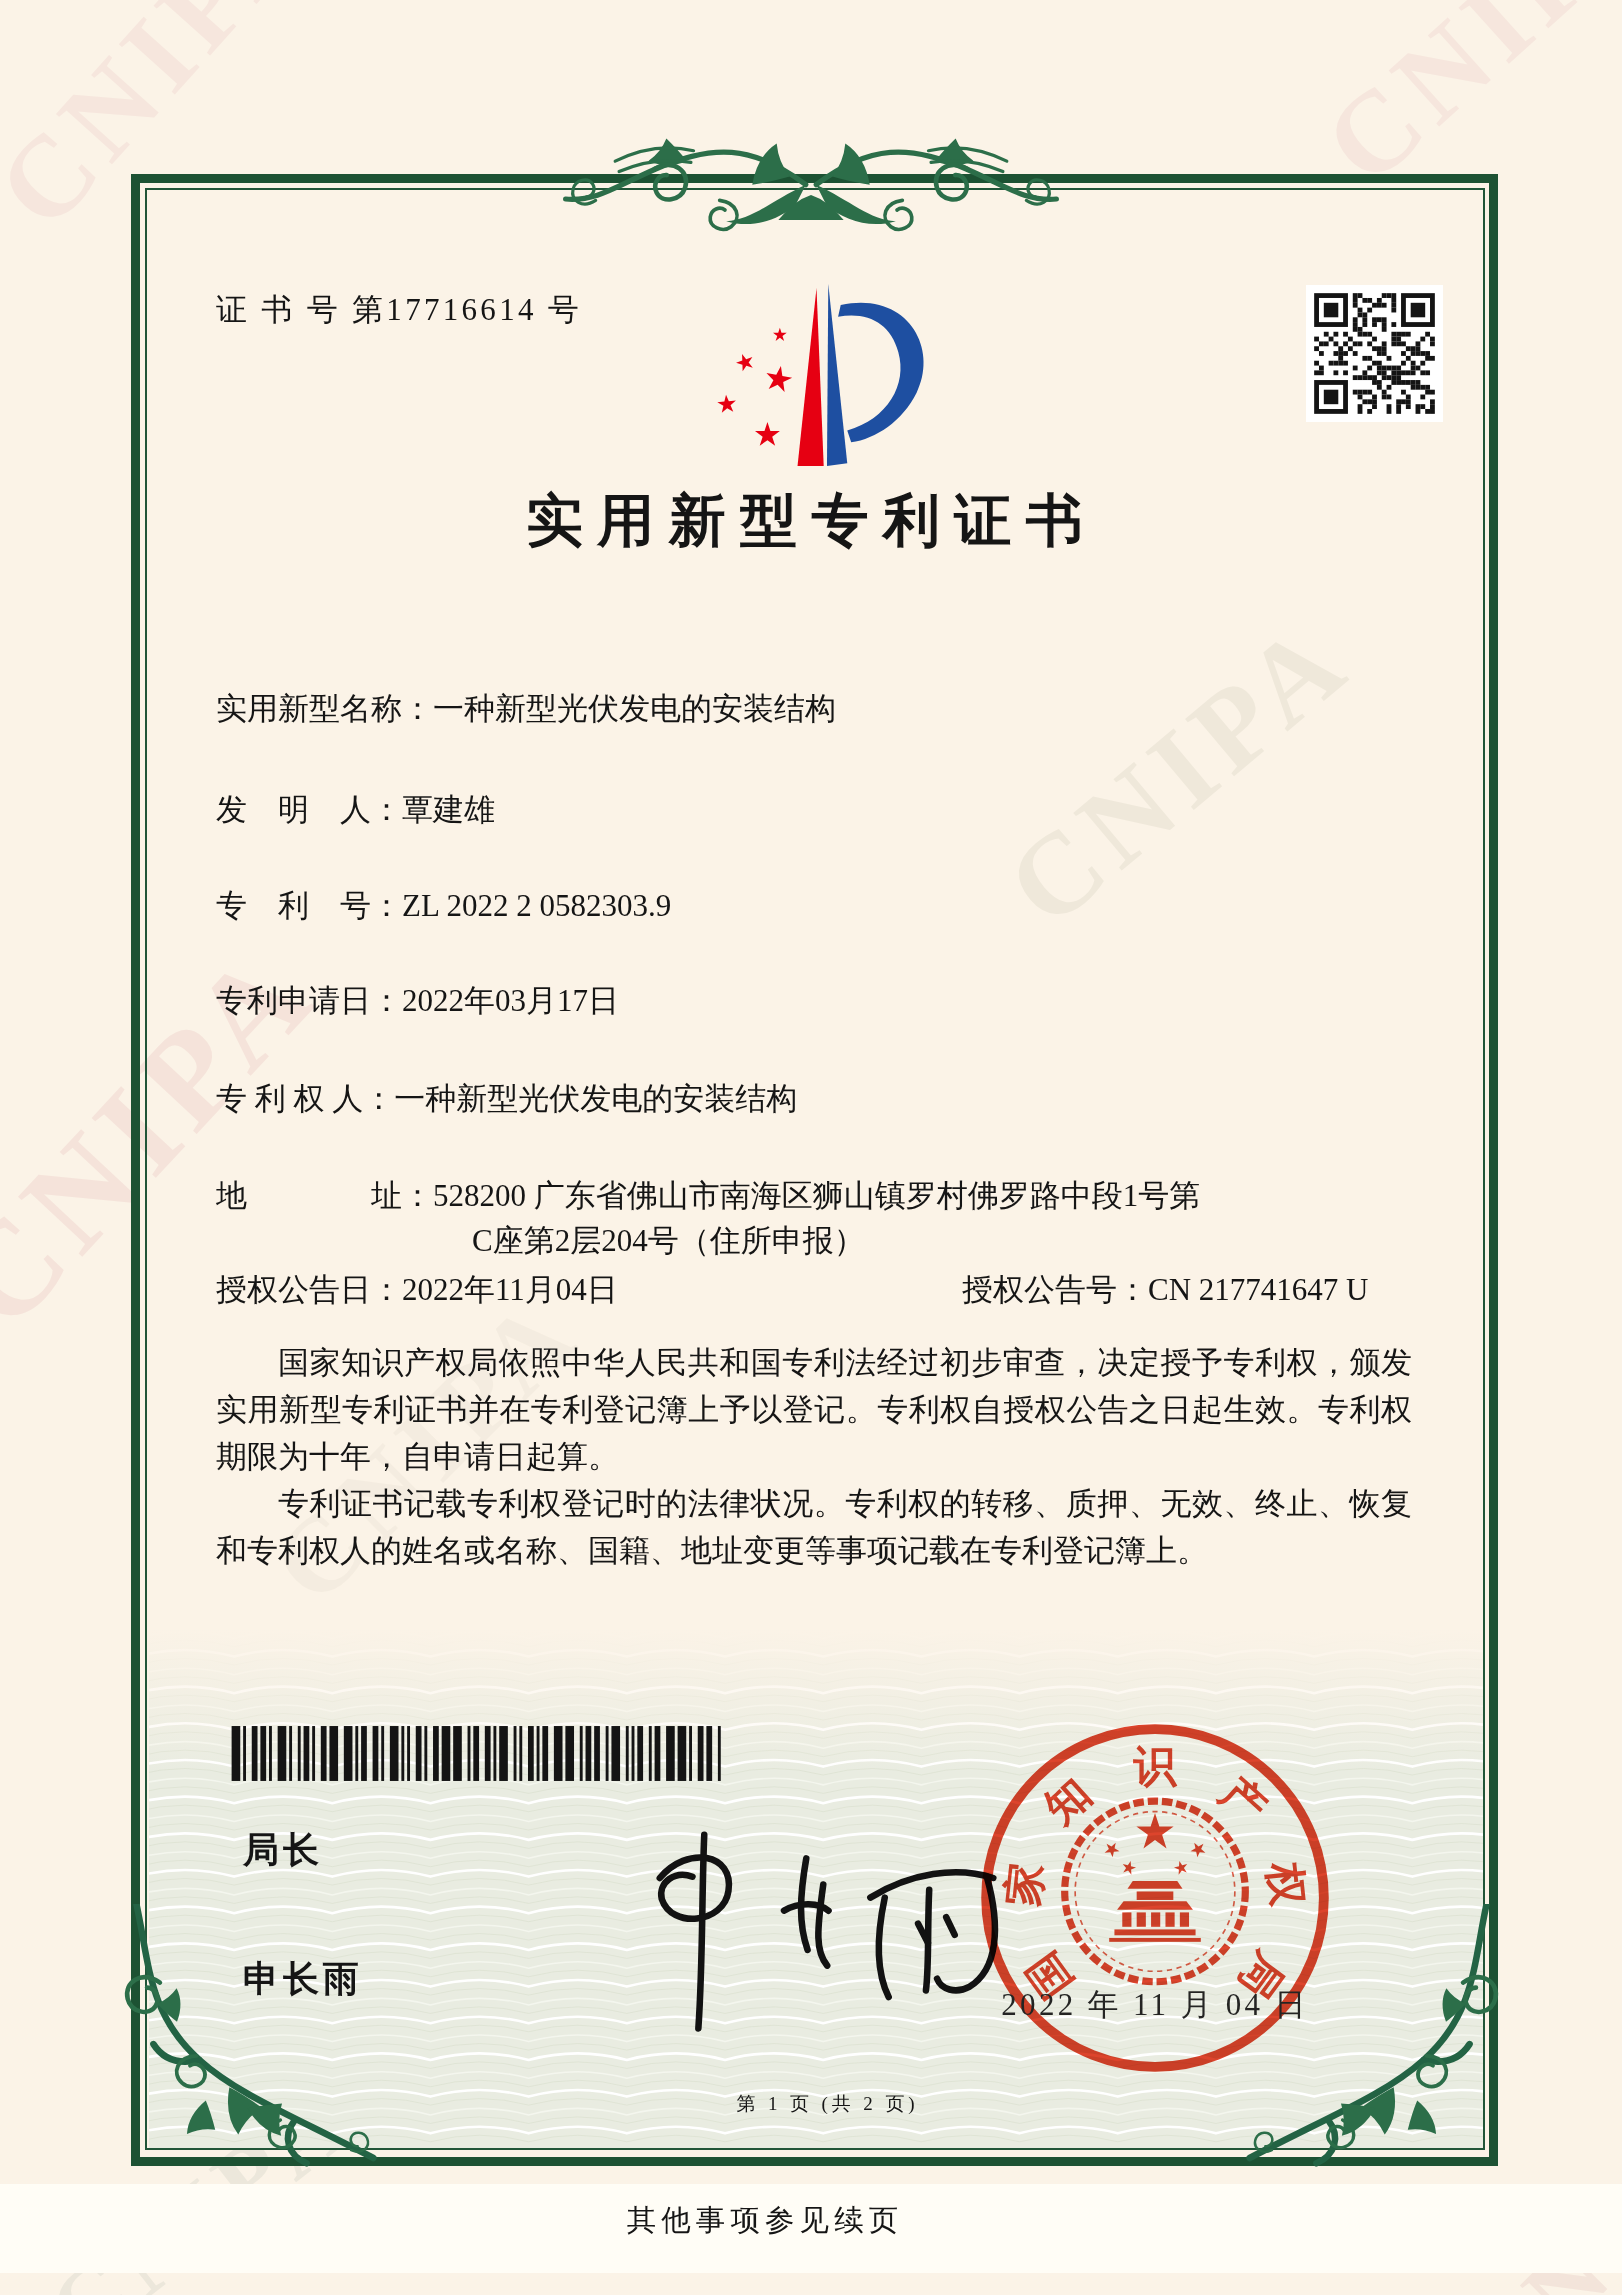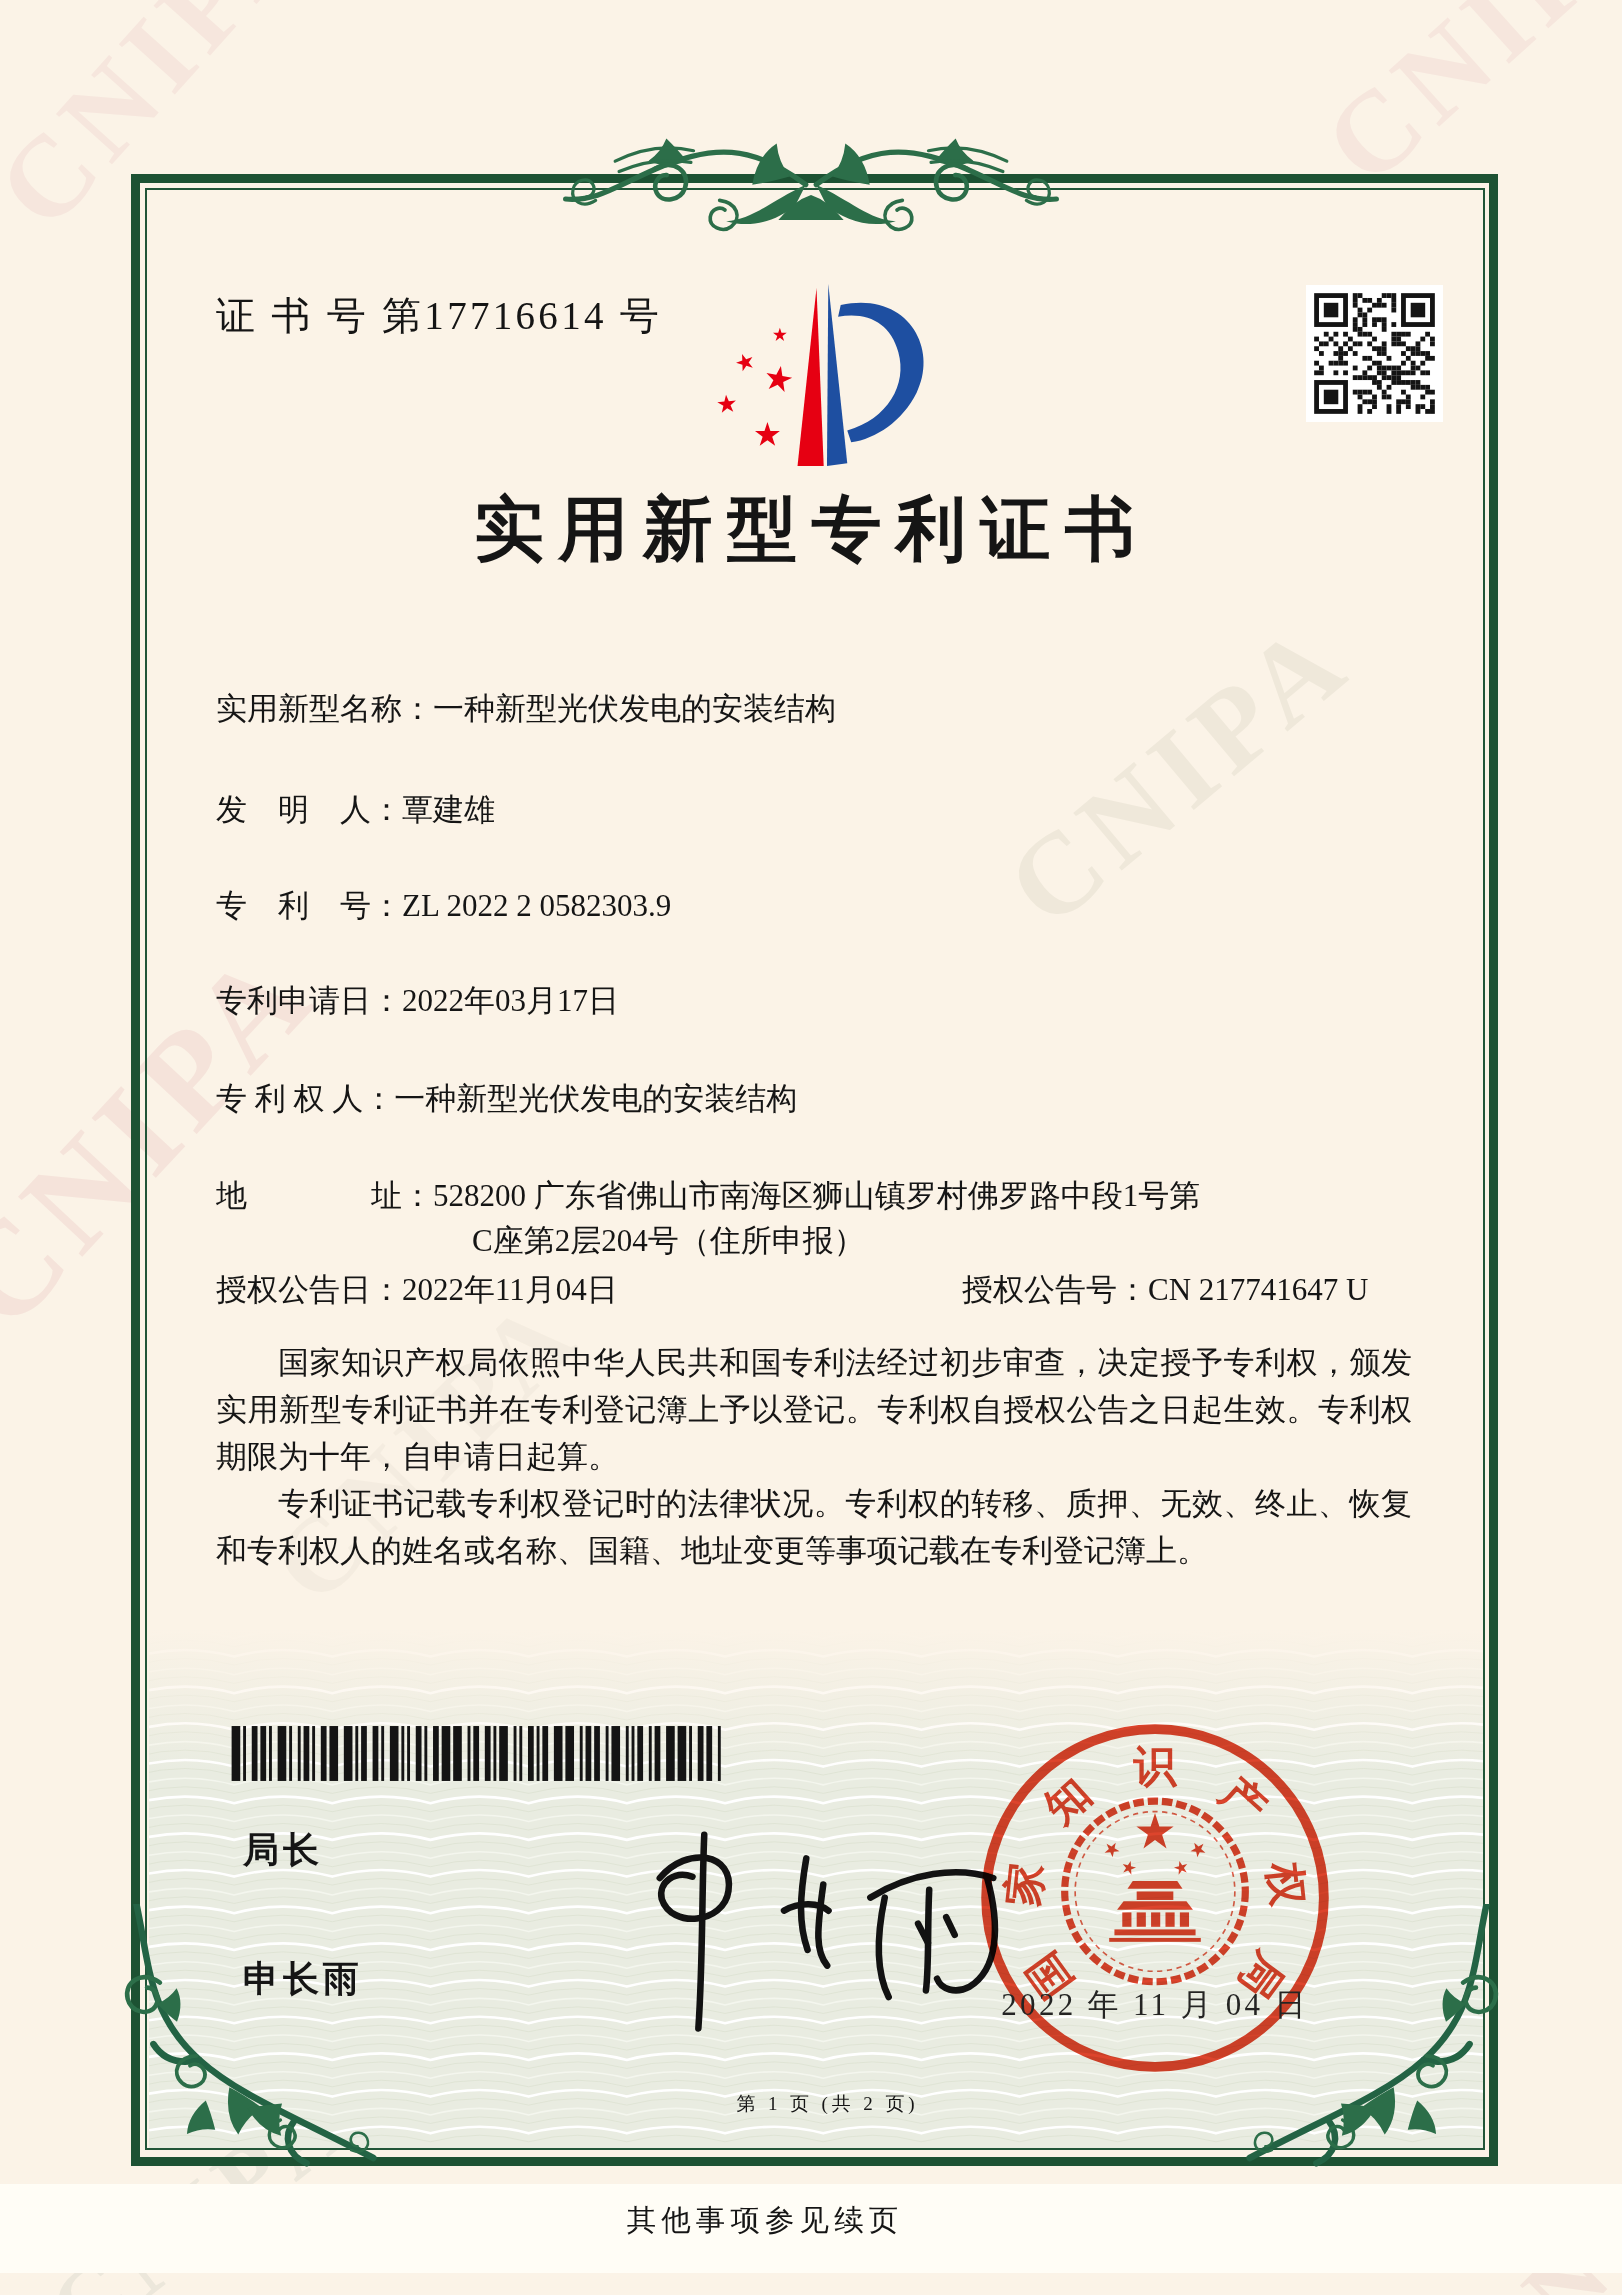--- a/index.html
+++ b/index.html
@@ -12,23 +12,23 @@
   
   #waveband{position:absolute;left:149px;top:1629px;width:1334px;height:520px;}
   #wavefade{position:absolute;left:149px;top:1629px;width:1334px;height:144px;
             background:linear-gradient(#fbf3e7,rgba(251,243,231,0));}
   
   #frame-outer{position:absolute;left:131px;top:174px;width:1349px;height:1974px;
                border:9.2px solid #1d5233;}
   #frame-inner{position:absolute;left:145px;top:188px;width:1336px;height:1958px;
                border:2.6px solid #215538;}
   
-  #cert-no{position:absolute;left:216px;top:289px;font-size:39px;letter-spacing:3.3px;}
+  #cert-no{position:absolute;left:216px;top:289px;font-size:31px;letter-spacing:3.3px;}
   #title{position:absolute;left:0;top:483px;width:1623px;text-align:center;
-         font-size:70px;font-weight:bold;letter-spacing:14.4px;}
+         font-size:57px;font-weight:bold;letter-spacing:14.4px;}
   
   .frow{position:absolute;left:216px;width:1204px;font-size:31px;white-space:nowrap;}
   .flabel{display:inline-block;}
   .fvalue{display:inline;}
   #row-name{top:688px;} #row-inventor{top:789px;} #row-patno{top:885px;}
   #row-appdate{top:980px;} #row-owner{top:1078px;} #row-addr{top:1175px;}
   #addr-line2{position:absolute;left:472px;top:1220px;font-size:31px;}
   #row-grant{top:1269px;}
   #grant-right{position:absolute;left:746px;top:0;white-space:nowrap;}
   

